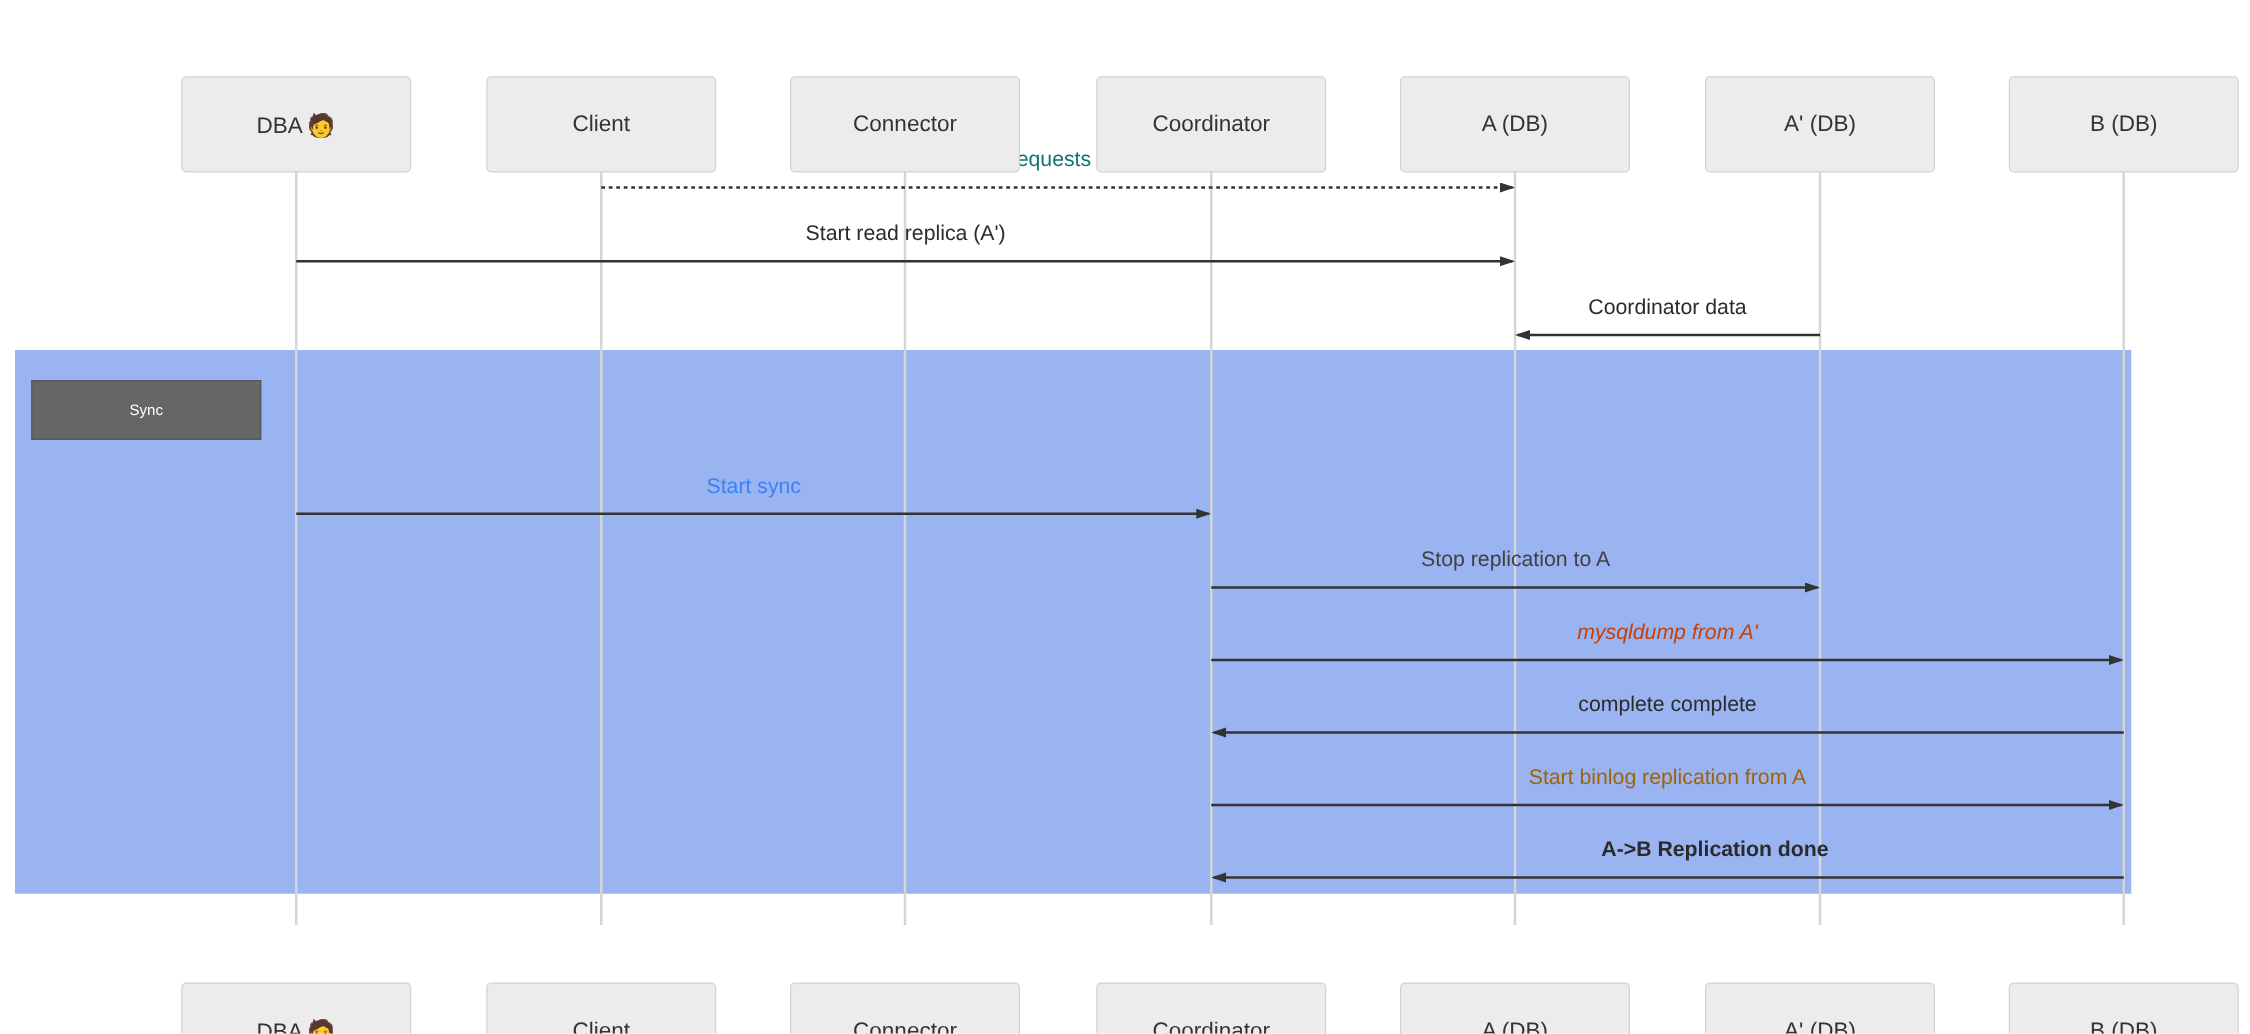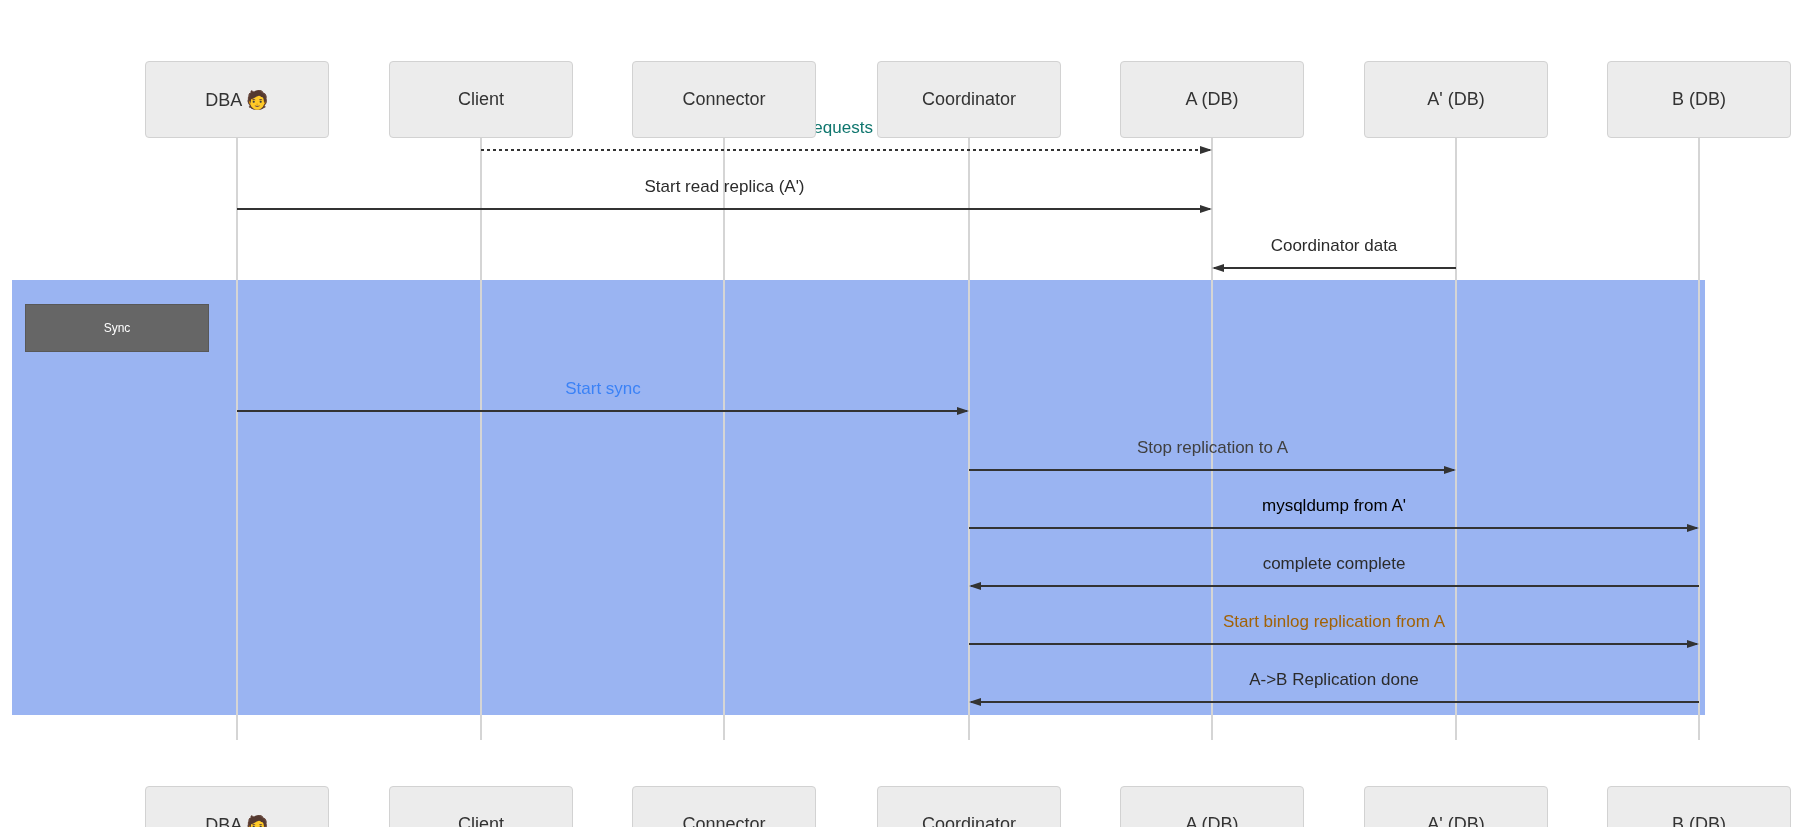--- a/index.html
+++ b/index.html
@@ -87,24 +87,24 @@
         <line x1="969" y1="644" x2="1697" y2="644" stroke="#333333" stroke-width="2" marker-end="url(#arrowhead)"></line>
         <line x1="1699" y1="702" x2="971" y2="702" stroke="#333333" stroke-width="2" marker-end="url(#arrowhead)"></line>
       </g>
   </svg>
   <div id="labels">
       <div class="message-label" style="left: 837px; top: 128px; color: #0f766e;">Requests</div>
       <div class="message-label" style="left: 724.5px; top: 187px; color: rgb(43, 43, 43);">Start read replica (A')</div>
       <div class="message-label" style="left: 1334px; top: 246px; color: rgb(43, 43, 43);">Coordinator data</div>
       <div class="message-label" style="left: 603px; top: 389px; color: #3b82f6;">Start sync</div>
       <div class="message-label" style="left: 1212.5px; top: 448px; color: #404040;">Stop replication to A</div>
-      <div class="message-label" style="left: 1334px; top: 506px; color: #000000;">mysqldump from A'</div>
+      <div class="message-label" style="left: 1334px; top: 506px; color: #c2410c; font-style: italic;">mysqldump from A'</div>
       <div class="message-label" style="left: 1334px; top: 564px; color: rgb(43, 43, 43);">complete complete</div>
       <div class="message-label" style="left: 1334px; top: 622px; color: #a16207;">Start binlog replication from A</div>
-      <div class="message-label" style="left: 1334px; top: 680px; color: rgb(43, 43, 43);">A-&gt;B Replication done</div>
+      <div class="message-label" style="left: 1372px; top: 680px; color: rgb(43, 43, 43); font-weight: bold;">A-&gt;B Replication done</div>
     </div>
   <div id="actors">
       <div class="actor-box" style="left: 145px; top: 15px; width: 184px; height: 77px; background: rgb(236, 236, 236); border: 1px solid rgb(210, 210, 210); color: rgb(51, 51, 51);">DBA 🧑</div>
       <div class="actor-box" style="left: 145px; top: 740px; width: 184px; height: 77px; background: rgb(236, 236, 236); border: 1px solid rgb(210, 210, 210); color: rgb(51, 51, 51);">DBA 🧑</div>
       <div class="actor-box" style="left: 389px; top: 15px; width: 184px; height: 77px; background: rgb(236, 236, 236); border: 1px solid rgb(210, 210, 210); color: rgb(51, 51, 51);">Client</div>
       <div class="actor-box" style="left: 389px; top: 740px; width: 184px; height: 77px; background: rgb(236, 236, 236); border: 1px solid rgb(210, 210, 210); color: rgb(51, 51, 51);">Client</div>
       <div class="actor-box" style="left: 632px; top: 15px; width: 184px; height: 77px; background: rgb(236, 236, 236); border: 1px solid rgb(210, 210, 210); color: rgb(51, 51, 51);">Connector</div>
       <div class="actor-box" style="left: 632px; top: 740px; width: 184px; height: 77px; background: rgb(236, 236, 236); border: 1px solid rgb(210, 210, 210); color: rgb(51, 51, 51);">Connector</div>
       <div class="actor-box" style="left: 877px; top: 15px; width: 184px; height: 77px; background: rgb(236, 236, 236); border: 1px solid rgb(210, 210, 210); color: rgb(51, 51, 51);">Coordinator</div>
       <div class="actor-box" style="left: 877px; top: 740px; width: 184px; height: 77px; background: rgb(236, 236, 236); border: 1px solid rgb(210, 210, 210); color: rgb(51, 51, 51);">Coordinator</div>

